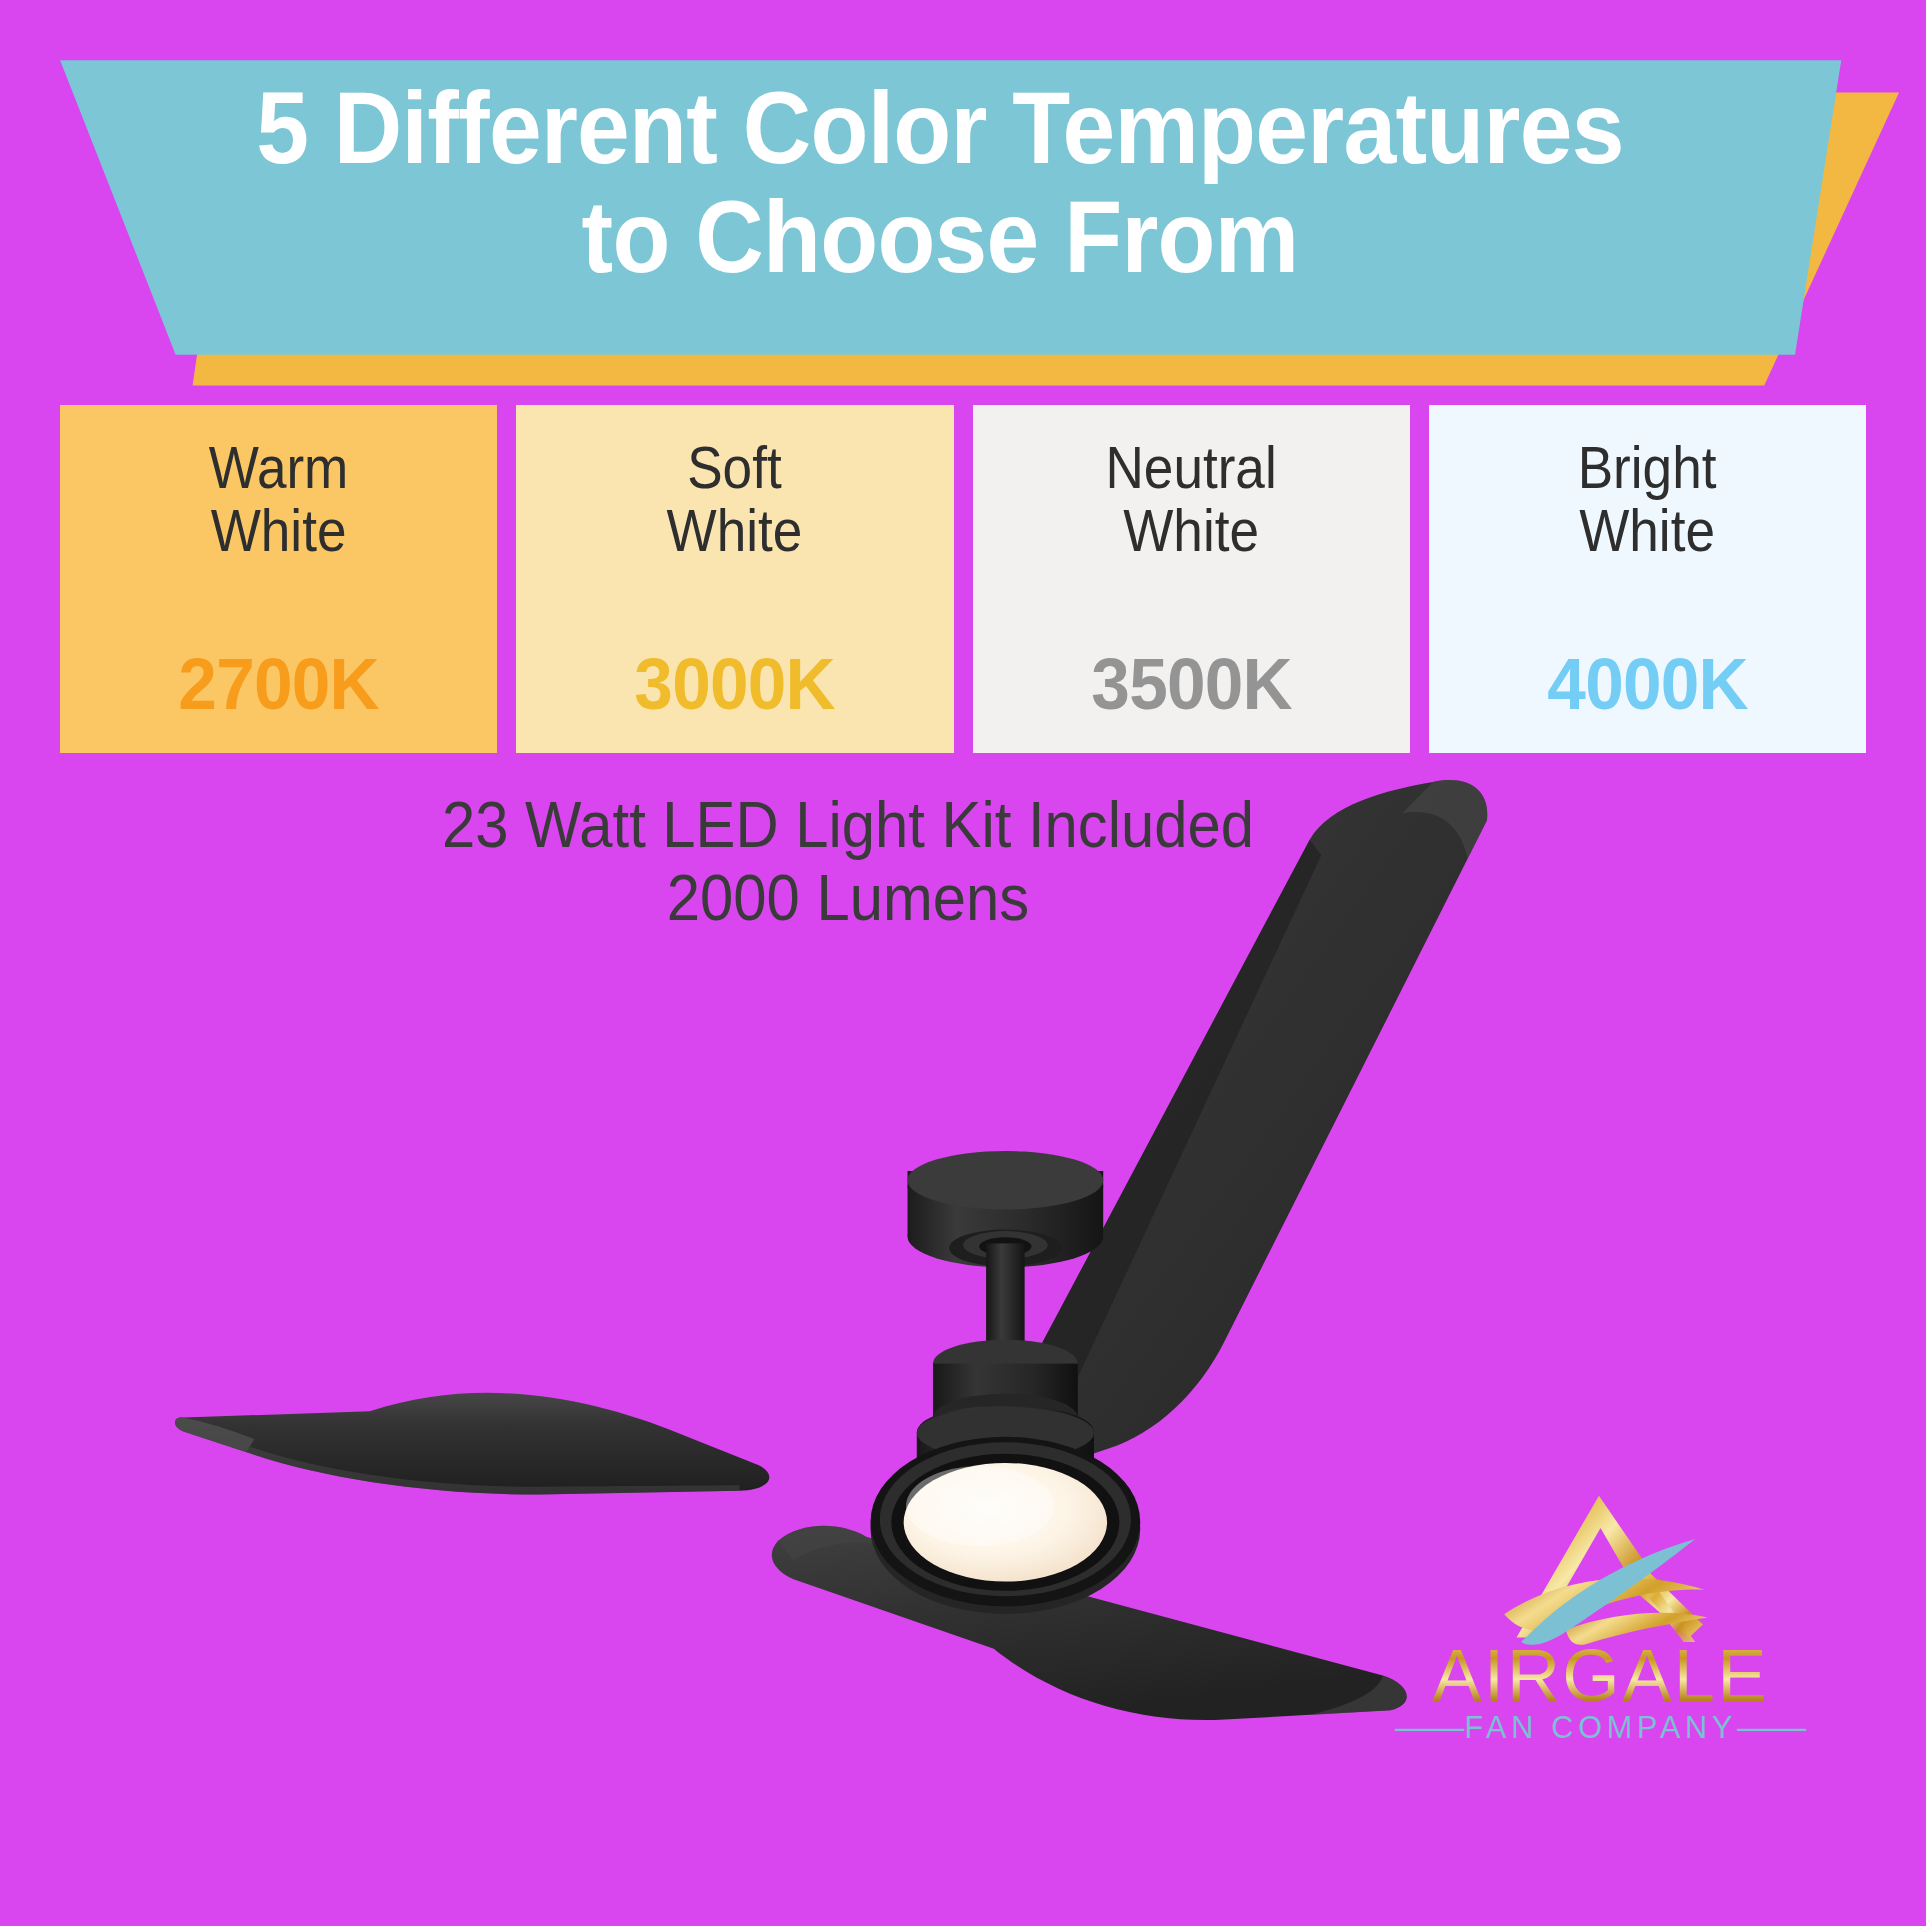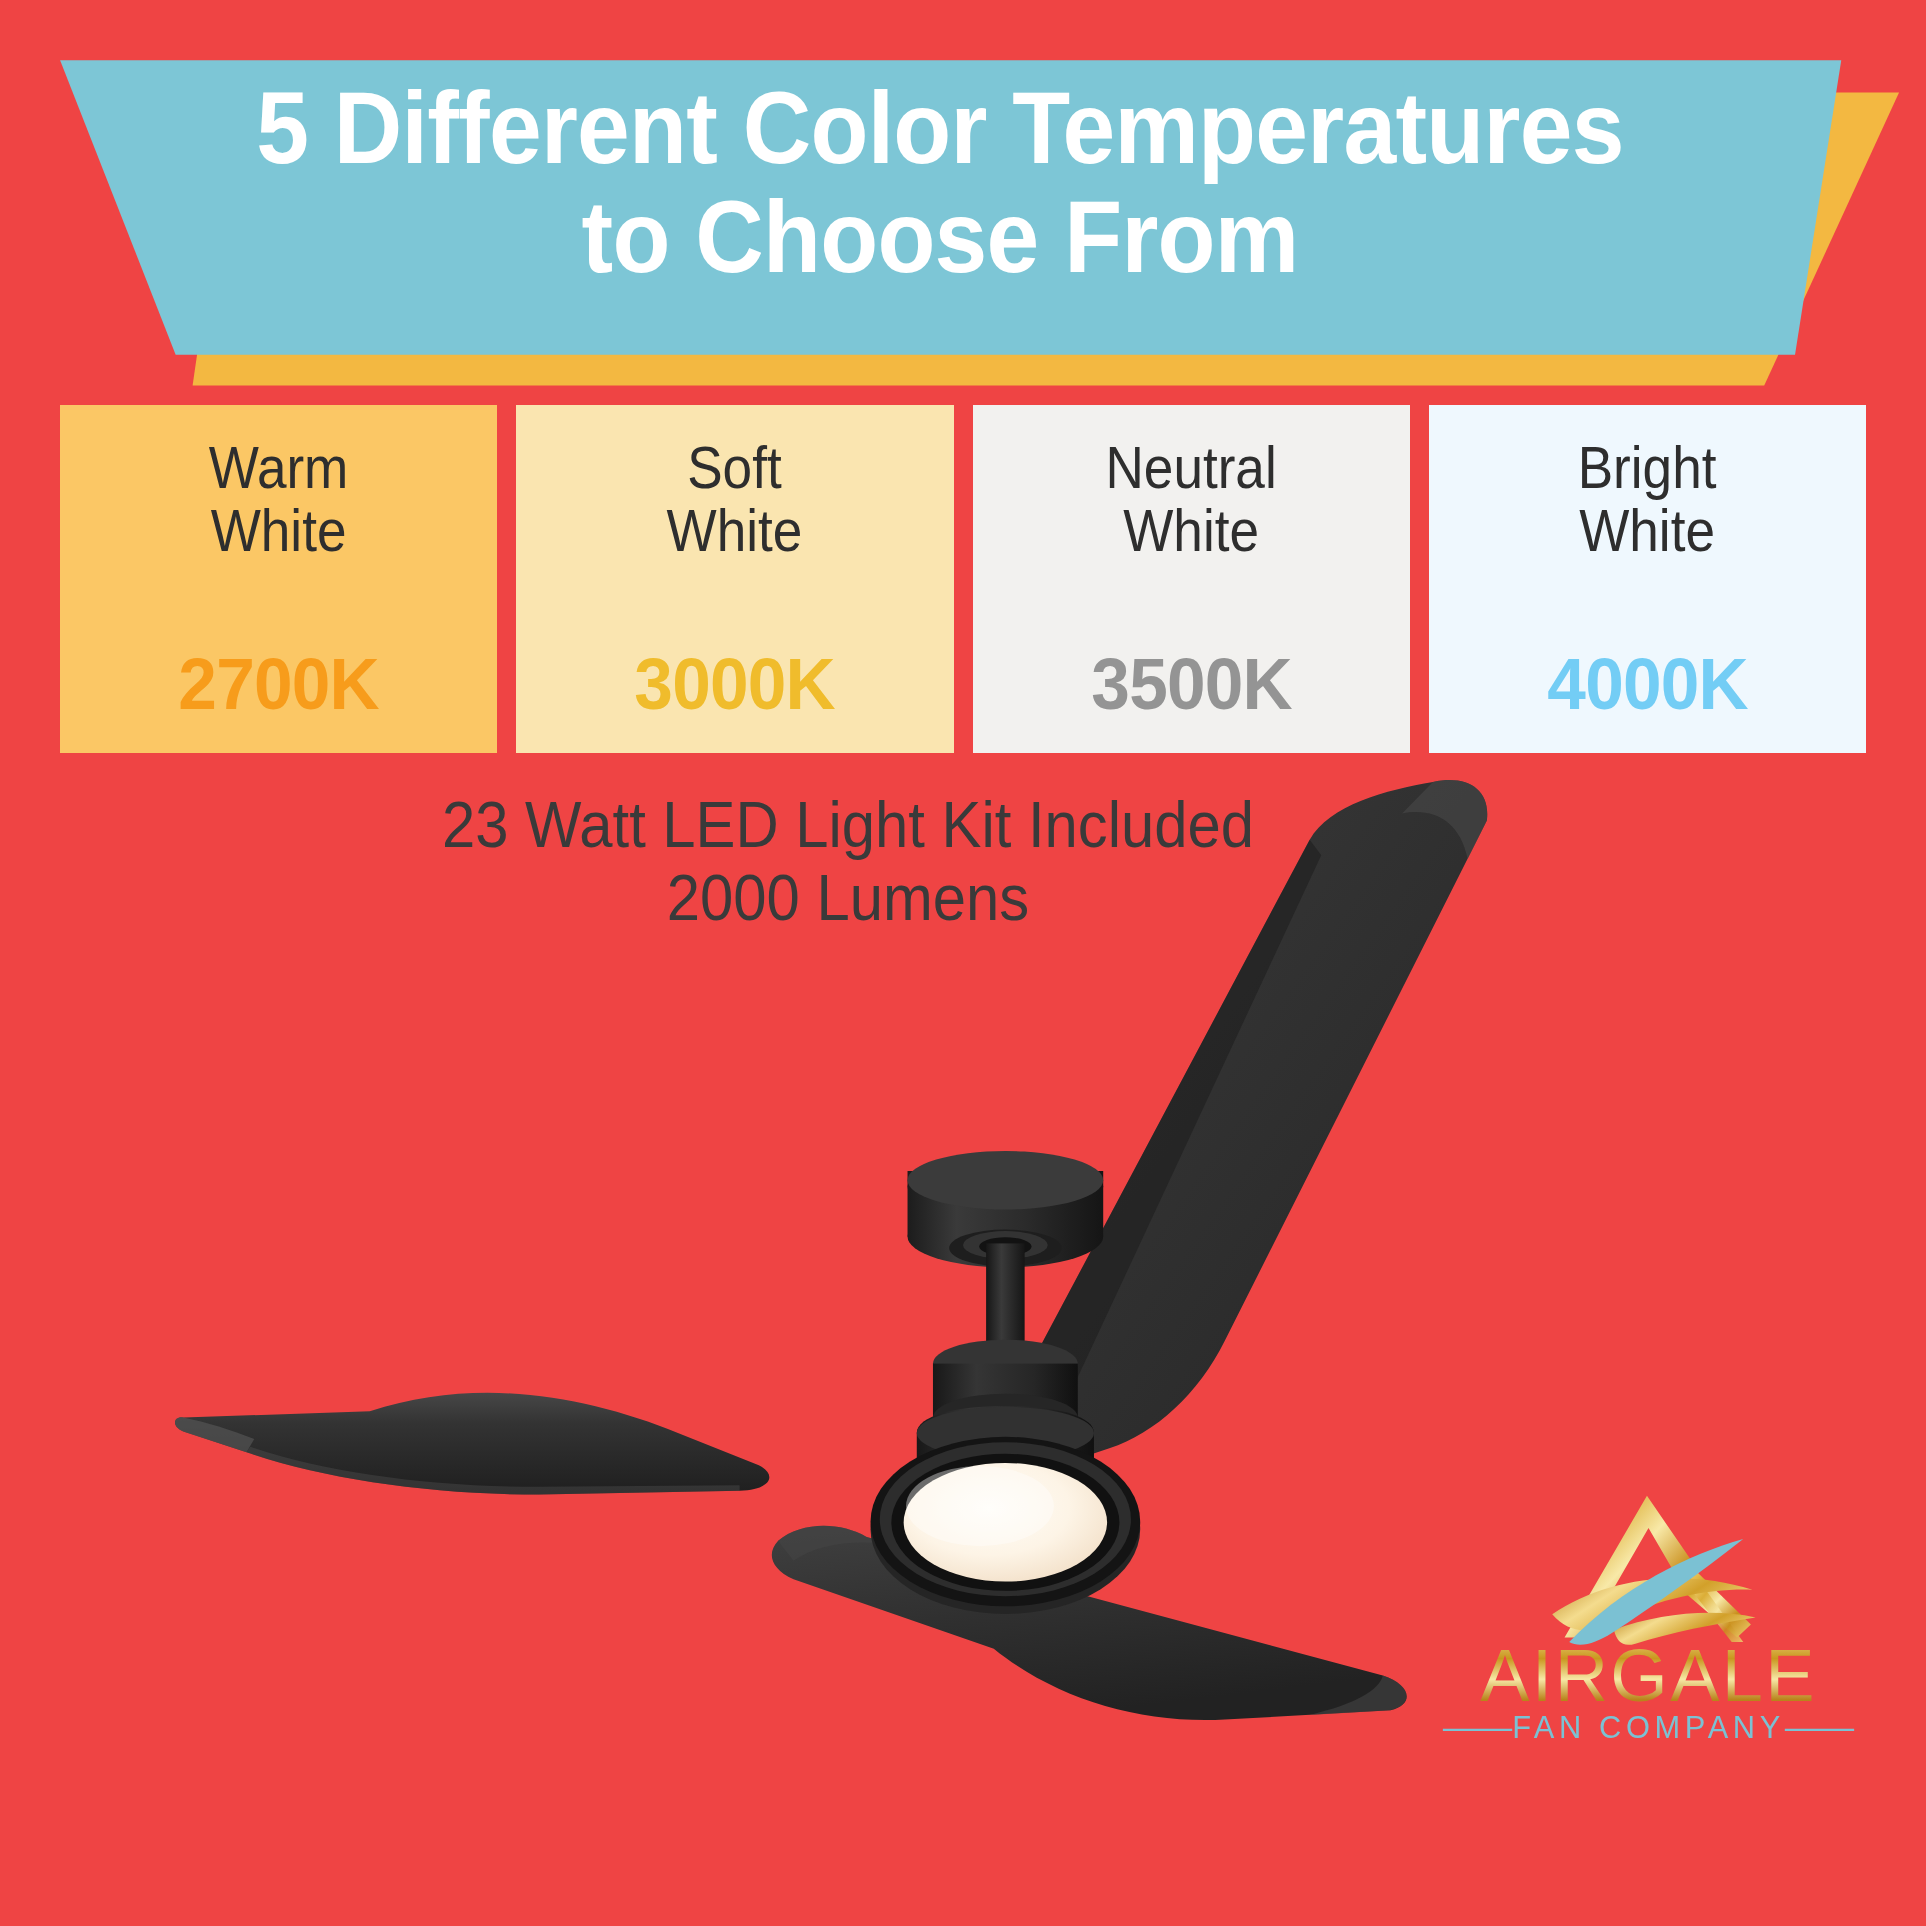--- a/index.html
+++ b/index.html
@@ -4,21 +4,21 @@
 <style>
   html, body {
     margin: 0;
     padding: 0;
     background: #ffffff;
   }
   #page {
     position: relative;
     width: 1926px;
     height: 1926px;
-    background: #ef4444;
+    background: #d946ef;
     overflow: hidden;
     font-family: "Liberation Sans", sans-serif;
   }
 
   
   #banner {
     position: absolute;
     left: 0; top: 0;
     width: 1926px;
     height: 401px;
@@ -113,21 +113,21 @@
     left: 0;
     top: 755px;
     width: 1926px;
     height: 1040px;
   }
   #fan-svg { display: block; width: 1926px; height: 1040px; }
 
   
   #logo {
     position: absolute;
-    left: 1429px;
+    left: 1381px;
     top: 1491px;
     width: 439px;
     height: 266px;
   }
   #logo-svg { display: block; width: 439px; height: 266px; }
 </style>
 </head>
 <body>
 
 <div id="page">

